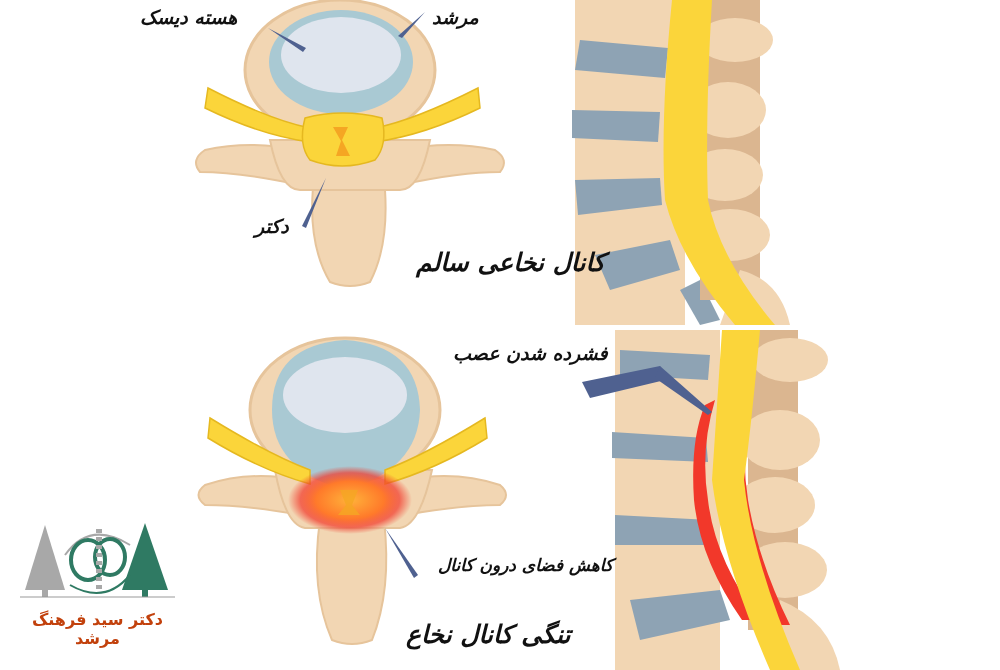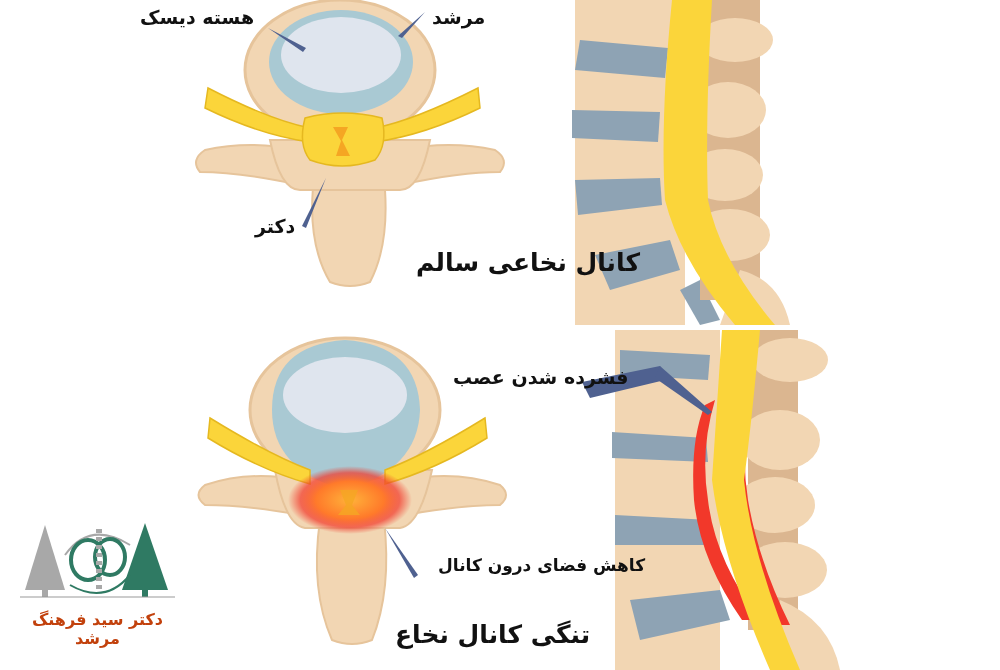--- a/index.html
+++ b/index.html
@@ -1,18 +1,18 @@
 <!DOCTYPE html>
 <html><head>
 <meta charset="utf-8">
 <style>
   html,body{margin:0;padding:0;background:#fff;}
   body{width:1000px;height:670px;position:relative;overflow:hidden;font-family:"DejaVu Sans",sans-serif;}
   .layer{position:absolute;left:0;top:0;}
-  .label{position:absolute;color:#111;font-weight:bold;direction:rtl;white-space:nowrap;font-family:"DejaVu Sans",sans-serif;}
+  .label{position:absolute;color:#111;font-weight:bold;direction:rtl;white-space:nowrap;font-family:"DejaVu Sans",sans-serif;font-style:italic;}
   .lbl-sm{font-size:19px;}
   .lbl-lg{font-size:25px;}
   .logo{position:absolute;left:10px;top:515px;width:175px;height:150px;}
   .logo-fa{position:absolute;left:0;top:95px;width:175px;text-align:center;color:#c2410c;font-size:16px;font-weight:bold;direction:rtl;}
   .logo-en{position:absolute;left:0;top:121px;width:175px;text-align:center;color:#5a6a66;font-size:14px;font-family:"Liberation Sans",sans-serif;}
 </style>
 </head>
 <body>
 
 <svg class="layer" width="1000" height="670">
@@ -97,23 +97,23 @@
   <path d="M722,330 L760,330 Q752,420 744,480 Q752,560 800,670 L770,670 Q722,560 712,480 Q716,420 722,330 Z" fill="#fbd53a"></path>
   <polygon points="582,382 660,366 665,380 590,398" fill="#4f6190"></polygon>
   <polygon points="660,366 712,412 708,415 655,378" fill="#4f6190"></polygon>
 </svg>
 
 <div class="label lbl-sm" style="left:140px;top:6px;">هسته دیسک</div>
 <div class="label lbl-sm" style="left:432px;top:6px;">مرشد</div>
 <div class="label lbl-sm" style="left:255px;top:215px;">دکتر</div>
 <div class="label lbl-lg" style="left:390px;top:248px;margin-left:26px;">کانال نخاعی سالم</div>
 
-<div class="label lbl-sm" style="left:453px;top:342px;margin-top:24px;">فشرده شدن عصب</div>
+<div class="label lbl-sm" style="left:453px;top:342px;">فشرده شدن عصب</div>
 <div class="label lbl-sm" style="left:438px;top:555px;font-size:17px;">کاهش فضای درون کانال</div>
-<div class="label lbl-lg" style="left:395px;top:620px;">تنگی کانال نخاع</div>
+<div class="label lbl-lg" style="left:406px;top:620px;">تنگی کانال نخاع</div>
 
 <div class="logo">
   <svg width="175" height="95">
     <polygon points="35,10 15,75 55,75" fill="#a8a8a8"></polygon>
     <rect x="32" y="70" width="6" height="12" fill="#a8a8a8"></rect>
     <polygon points="135,8 112,75 158,75" fill="#2f7a63"></polygon>
     <rect x="132" y="70" width="6" height="12" fill="#2f7a63"></rect>
     <path d="M55,40 Q80,5 120,30" fill="none" stroke="#a8a8a8" stroke-width="2"></path>
     <path d="M60,70 Q95,90 120,60" fill="none" stroke="#2f7a63" stroke-width="2"></path>
     <ellipse cx="78" cy="45" rx="17" ry="20" fill="none" stroke="#2f7a63" stroke-width="4"></ellipse>

